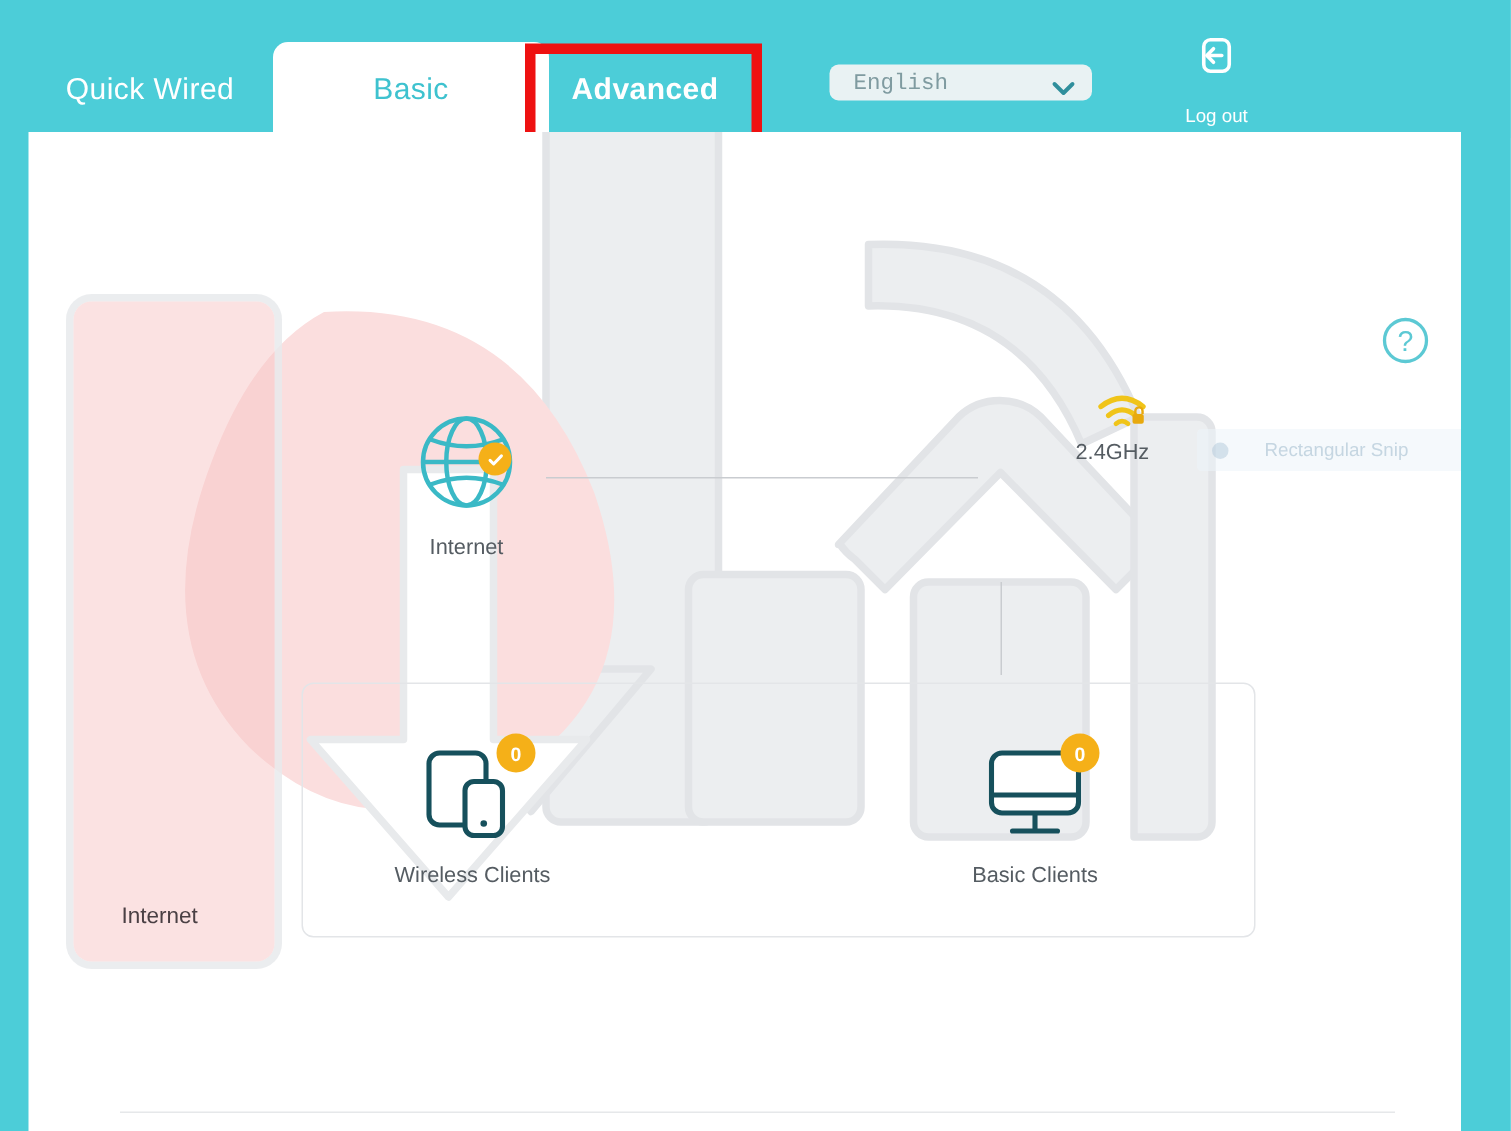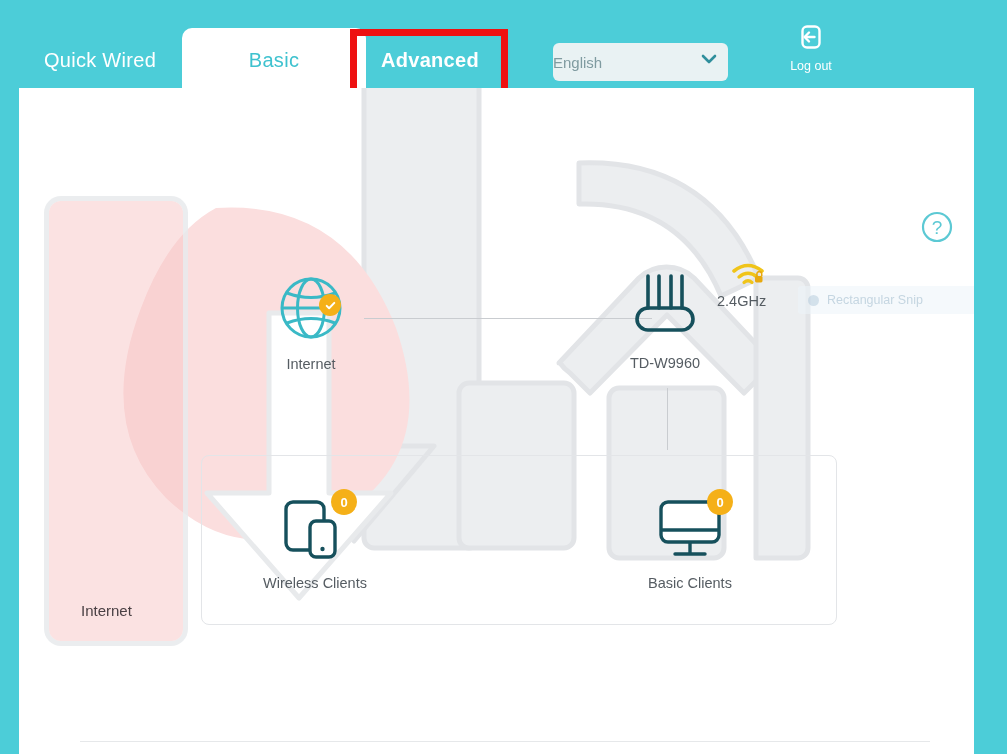--- a/index.html
+++ b/index.html
@@ -33,37 +33,37 @@
 
   .redbox {
     position: absolute; left: 350px; top: 29px;
     width: 158px; height: 67px;
     border: 7px solid #ee1111;
     pointer-events: none;
   }
 
   .lang-select {
     position: absolute; left: 553px; top: 43px;
-    width: 175px; height: 38px;
+    width: 175px; height: 24px;
     background: #e9f2f3; border: none; border-radius: 6px;
     color: #7f9ba0; font-size: 15px;
-    font-family: Liberation Sans, sans-serif;
-    padding: 0 0;
+    font-family: Liberation Mono, monospace;
+    padding: 0 16px;
     appearance: none; -webkit-appearance: none;
     cursor: pointer;
   }
   .lang-chevron {
     position: absolute; left: 700px; top: 52px;
     pointer-events: none;
   }
 
   .hdr-btn {
     position: absolute; top: 22px;
     width: 72px; display: flex; flex-direction: column;
-    align-items: center; gap: 3px; cursor: pointer; user-select: none;
+    align-items: center; gap: 13px; cursor: pointer; user-select: none;
   }
   .hdr-btn .lbl { font-size: 12.5px; color: #ffffff; }
   .hdr-btn.logout { left: 775px; }
   .hdr-btn.reboot { left: 860px; }
 
   
   .content {
     position: absolute; left: 19px; top: 88px;
     width: 955px; height: 666px;
     background: #ffffff;
@@ -77,21 +77,21 @@
   .help-icon {
     position: absolute; left: 901px; top: 122px;
     cursor: pointer;
   }
 
   .snip-ghost {
     position: absolute; left: 779px; top: 198px;
     width: 180px; height: 28px;
     background: rgba(236,244,250,.55);
     border-radius: 3px;
-    display: flex; align-items: center; gap: 8px;
+    display: flex; align-items: center; gap: 24px;
     padding-left: 10px;
   }
   .snip-ghost .dot {
     width: 11px; height: 11px; border-radius: 50%;
     background: rgba(170,196,214,.45);
   }
   .snip-ghost .txt {
     font-size: 12.5px; color: rgba(150,180,200,.5);
     white-space: nowrap;
   }
@@ -277,34 +277,20 @@
           </span>
           <span class="badge-check">
             <svg width="13" height="13" viewBox="0 0 13 13">
               <path d="M2.7 6.9 L5.1 9.3 L10.3 3.9" fill="none" stroke="#ffffff" stroke-width="2" stroke-linecap="round" stroke-linejoin="round"></path>
             </svg>
           </span>
         </div>
         <div class="caption">Internet</div>
       </div>
 
-      <div class="node node-router">
-        <span>
-          <svg width="78" height="72" viewBox="0 0 78 72">
-            <g stroke="#16505c" stroke-width="3.6" stroke-linecap="round">
-              <line x1="22" y1="6" x2="22" y2="38"></line>
-              <line x1="33" y1="6" x2="33" y2="38"></line>
-              <line x1="45" y1="6" x2="45" y2="38"></line>
-              <line x1="56" y1="6" x2="56" y2="38"></line>
-            </g>
-            <rect x="11" y="38" width="56" height="22" rx="11" ry="11" fill="none" stroke="#16505c" stroke-width="3.6"></rect>
-          </svg>
-        </span>
-        <div class="caption">TD-W9960</div>
-      </div>
 
       <div class="wifi-band">
         <span>
           <svg width="36" height="28" viewBox="0 0 36 28">
             <path d="M4 11 Q18 0 32 11" fill="none" stroke="#f0c419" stroke-width="3.6" stroke-linecap="round"></path>
             <path d="M9 17 Q18 9.5 27 17" fill="none" stroke="#f0c419" stroke-width="3.4" stroke-linecap="round"></path>
             <path d="M14 22.5 Q18 19 22 22.5" fill="none" stroke="#f0c419" stroke-width="3.2" stroke-linecap="round"></path>
             <rect x="25" y="16" width="7.5" height="6.5" rx="1.4" fill="#e8a90e"></rect>
             <path d="M26.9 16 v-2 a2.4 2.4 0 0 1 4.8 0 v2" fill="none" stroke="#e8a90e" stroke-width="1.6"></path>
           </svg>

